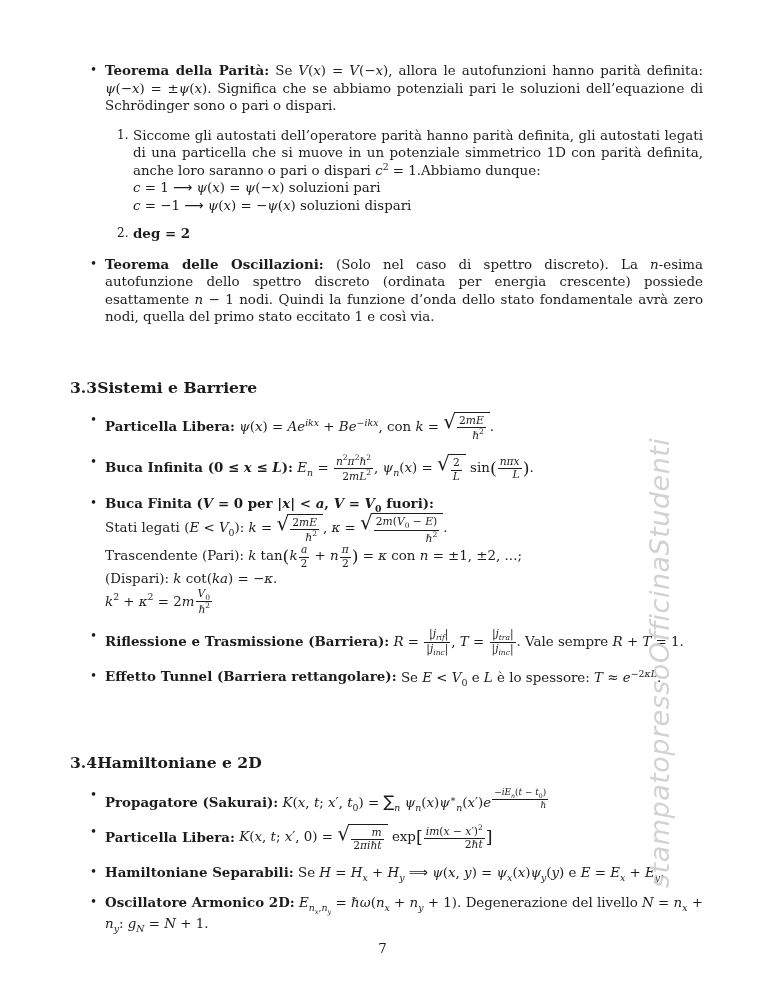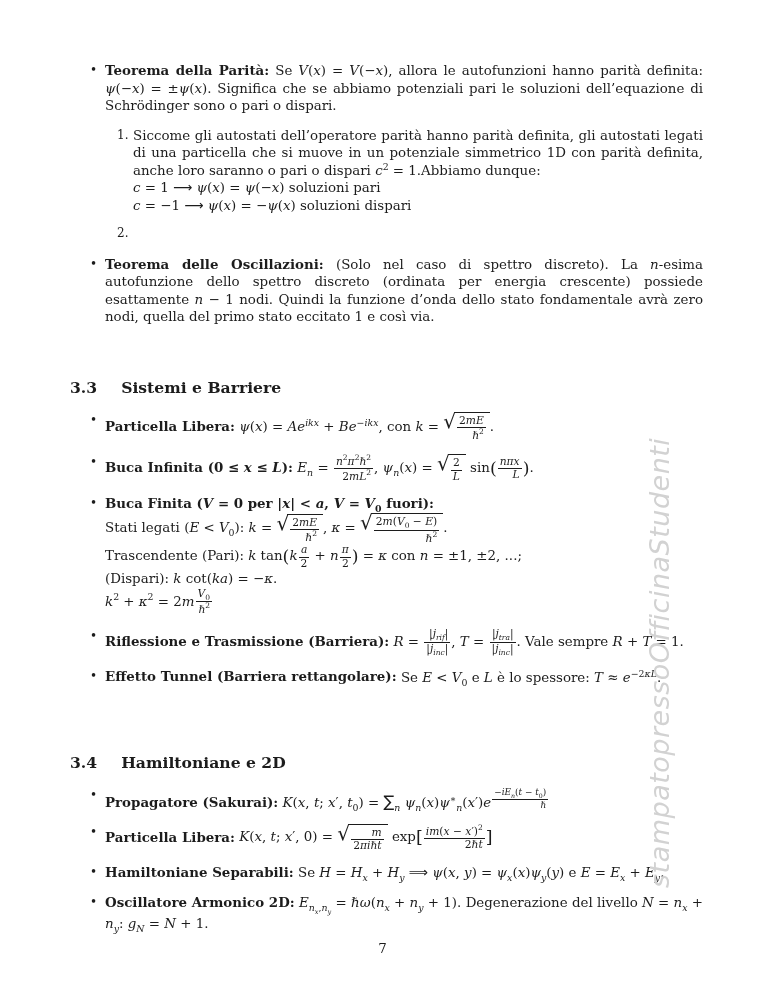--- a/index.html
+++ b/index.html
@@ -17,21 +17,21 @@
   .bd  { min-width:0; }
   .just{ text-align:justify; }
 
   .numlist { margin-left:12px; margin-top:12px; }
   .ni  { display:grid; grid-template-columns:16px 1fr; }
   .ni + .ni { margin-top:11px; }
 
   .ttl { font-weight:bold; }
 
   h2.sec { font-size:15.6px; line-height:19px; font-weight:bold;
-           display:flex; gap:24px; font-family:inherit;text-align:center; }
+           display:flex; gap:0; font-family:inherit;text-align:center; }
 
   
   .g-osc   { margin-top:13px; }
   .g-sec33 { margin-top:52px; }
   .g-first { margin-top:15px; }
   .g-std   { margin-top:12px; }
   .g-sec34 { margin-top:66px; }
 
   
   i { font-style:italic; }
@@ -74,20 +74,21 @@
             <span class="mk">1.</span>
             <div class="bd">
               <div class="just">Siccome gli autostati dell’operatore parità hanno parità definita, gli autostati legati di una particella che si muove in un potenziale simmetrico 1D con parità definita, anche loro saranno o pari o dispari <i>c</i><sup>2</sup> = 1.Abbiamo dunque:</div>
               <div><i>c</i> = 1 <span class="sym">⟶</span> <i>ψ</i>(<i>x</i>) = <i>ψ</i>(−<i>x</i>) soluzioni pari</div>
               <div><i>c</i> = −1 <span class="sym">⟶</span> <i>ψ</i>(<i>x</i>) = −<i>ψ</i>(<i>x</i>) soluzioni dispari</div>
             </div>
           </div>
           <div class="ni">
             <span class="mk">2.</span>
             <div class="bd">
+              <div class="ttl">deg = 2</div>
             </div>
           </div>
         </div>
       </div>
     </div>
 
     <div class="li g-osc">
       <span class="mk">•</span>
       <div class="bd just"><span class="ttl">Teorema delle Oscillazioni:</span> <span>(Solo nel caso di spettro discreto). La <i>n</i>-esima autofunzione dello spettro discreto (ordinata per energia crescente) possiede esattamente <i>n</i> − 1 nodi. Quindi la funzione d’onda dello stato fondamentale avrà zero nodi, quella del primo stato eccitato 1 e così via.</span></div>
     </div>

